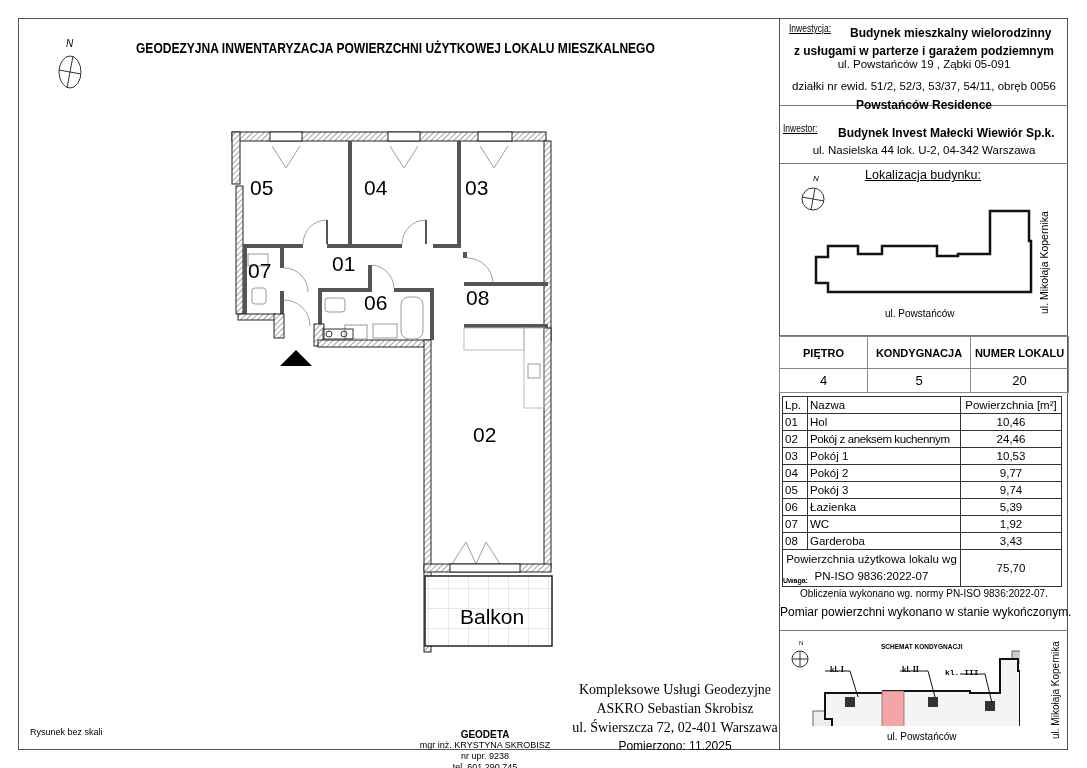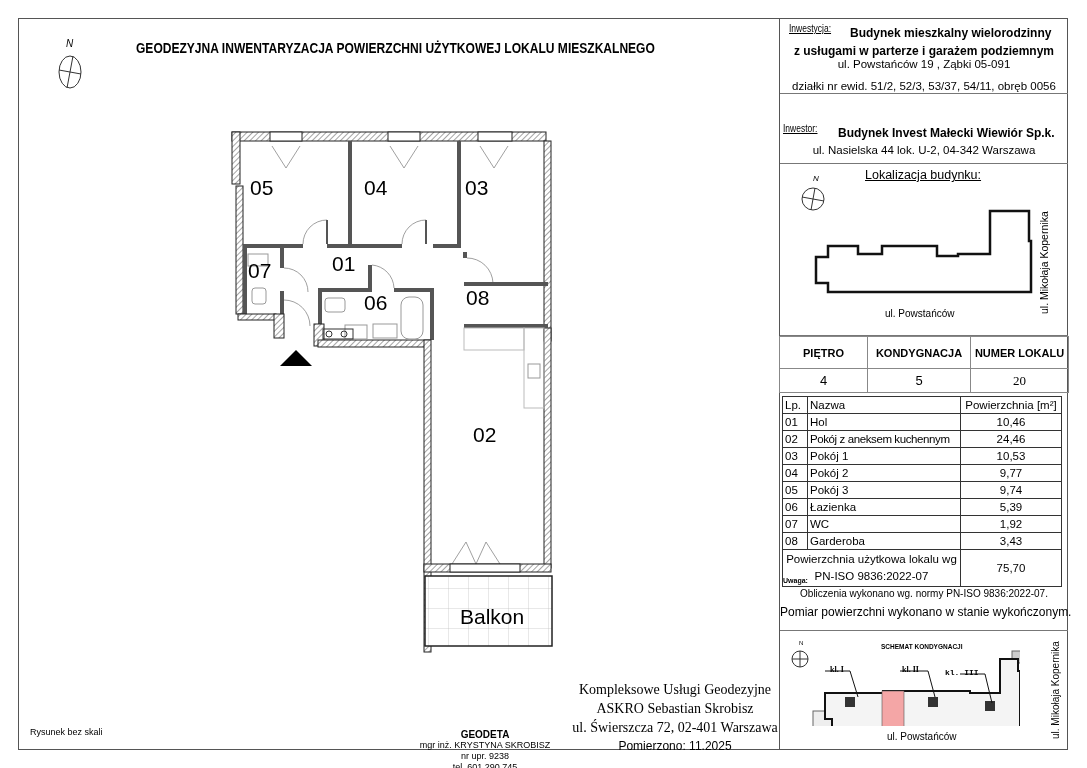--- a/index.html
+++ b/index.html
@@ -137,26 +137,27 @@
 </div>
 <div style="position:absolute;left:570px;top:680px;width:210px;text-align:center;font-family:'Liberation Serif',serif;font-size:14px;line-height:19px;">
   <div>Kompleksowe Usługi Geodezyjne</div>
   <div>ASKRO Sebastian Skrobisz</div>
   <div>ul. Świerszcza 72, 02-401 Warszawa</div>
   <div style="font-family:'Liberation Sans',sans-serif;font-size:12px;">Pomierzono: 11.2025</div>
 </div>
 
 <div class="rpanel">
 
-  <div class="sec" style="top:0;height:76px;">
+  <div class="sec" style="top:0;height:88px;">
     <div class="t lbl-small" style="left:9px;top:5px;">Inwestycja:</div>
     <div class="t bold" style="left:70px;top:8px;font-size:12px;">Budynek mieszkalny wielorodzinny</div>
     <div class="t ctr bold" style="top:26px;font-size:12px;">z usługami w parterze i garażem podziemnym</div>
     <div class="t ctr" style="top:40px;font-size:11.5px;">ul. Powstańców 19 , Ząbki 05-091</div>
     <div class="t ctr" style="top:62px;font-size:11.5px;">działki nr ewid. 51/2, 52/3, 53/37, 54/11, obręb 0056</div>
+    <div class="t ctr bold" style="top:80px;font-size:12px;">Powstańców Residence</div>
   </div>
 
   <div class="sec" style="top:100px;height:46px;">
     <div class="t lbl-small" style="left:3px;top:5px;">Inwestor:</div>
     <div class="t bold" style="left:58px;top:8px;font-size:12px;">Budynek Invest Małecki Wiewiór Sp.k.</div>
     <div class="t ctr" style="top:26px;font-size:11.5px;">ul. Nasielska 44 lok. U-2, 04-342 Warszawa</div>
   </div>
 
   <div class="sec" style="top:146px;height:172px;">
     <div class="t" style="left:85px;top:4px;font-size:12.5px;text-decoration:underline;">Lokalizacja budynku:</div>
@@ -176,21 +177,21 @@
   <table class="info" style="left:-1px;top:318px;width:290px;">
     <tbody>
         <tr style="height:32px;">
       <td class="bold" style="width:85px;font-size:11px;">PIĘTRO</td>
       <td class="bold" style="width:100px;font-size:11px;">KONDYGNACJA</td>
       <td class="bold" style="font-size:11px;">NUMER LOKALU</td>
     </tr>
     <tr style="height:24px;">
       <td style="font-size:13px;">4</td>
       <td style="font-size:13px;">5</td>
-      <td style="font-size:13px;font-family:Liberation Serif, serif;">20</td>
+      <td style="font-size:13px;">20</td>
     </tr>
   </tbody>
     </table>
 
   <table class="rooms">
     <tbody>
         <tr>
       <td style="width:20px;">Lp.</td>
       <td style="width:148px;">Nazwa</td>
       <td class="v">Powierzchnia [m²]</td>

